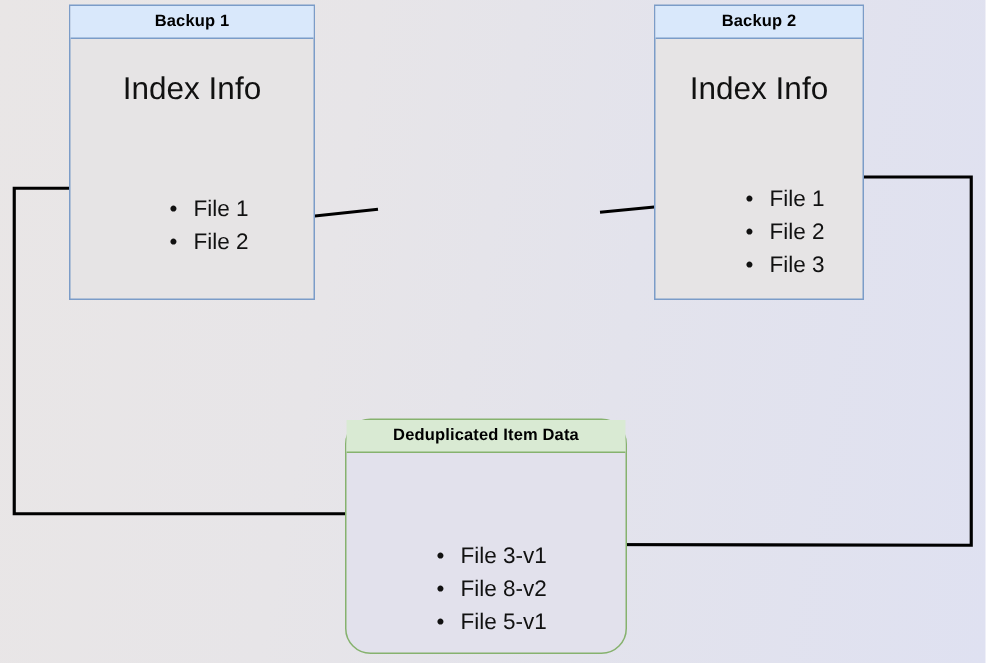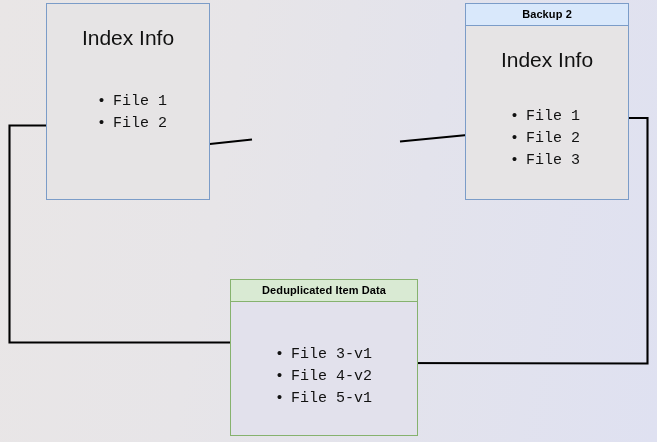--- a/index.html
+++ b/index.html
@@ -27,21 +27,21 @@
     height: 442px;
     pointer-events: none;
   }
   .node {
     position: absolute;
     box-sizing: border-box;
     border: 1.6px solid #7c9dc9;
     background: #e6e4e5;
   }
   .node.blue { border-color: #7b9cc8; }
-  .node.green { border-color: #86b26e; background: #e2e1ec; }
+  .node.green { border-color: #86b26e; background: #e2e1ec; border-radius: 17px; }
   .node-header {
     box-sizing: border-box;
     height: 22px;
     line-height: 20px;
     text-align: center;
     font-size: 11px;
     font-weight: bold;
     color: #000;
     background: #d9e8fb;
     border-bottom: 1.6px solid #7b9cc8;
@@ -59,24 +59,23 @@
     position: absolute;
     left: 0;
     right: 0;
     top: 22px;
     text-align: center;
     font-size: 21px;
     color: #111;
   }
   .filelist {
     position: absolute;
-    margin: 0;
+    margin: 16px;
     padding: 0;
     list-style: none;
-    font-family: Liberation Mono, monospace;
   }
   .filelist li {
     font-size: 15px;
     color: #111;
     line-height: 22px;
     white-space: nowrap;
     position: relative;
     padding-left: 16px;
   }
   .filelist li::before {
@@ -116,46 +115,47 @@
     <g>
       <path d="M91,125.5 L9.5,125.5 L9.5,342.5 L268,342.5" stroke="#000" stroke-width="2.1" fill="none" stroke-linejoin="miter" marker-end="url(#arrowhead)"></path>
     </g>
 
     <g>
       <path d="M563,118 L647.5,118 L647.5,363.5 L382,363" stroke="#000" stroke-width="2.1" fill="none" stroke-linejoin="miter" marker-end="url(#arrowhead)"></path>
     </g>
   </svg>
 
   <div class="node blue" style="left:46px; top:3px; width:164px; height:197px;">
+    <div class="node-header">Backup 1</div>
     <div class="node-body">
       <div class="index-title">Index Info</div>
       <ul class="filelist" style="left:50px; top:87px;">
         <li>File 1</li>
         <li>File 2</li>
       </ul>
     </div>
   </div>
 
-  <div class="node blue" style="left:465px; top:3px; width:164px; height:197px;">
+  <div class="node blue" style="left:436px; top:3px; width:140px; height:197px;">
     <div class="node-header">Backup 2</div>
     <div class="node-body">
       <div class="index-title">Index Info</div>
       <ul class="filelist" style="left:44px; top:80px;">
         <li>File 1</li>
         <li>File 2</li>
         <li>File 3</li>
       </ul>
     </div>
   </div>
 
   <div class="node green" style="left:230px; top:279px; width:188px; height:157px;">
     <div class="node-header">Deduplicated Item Data</div>
     <div class="node-body">
       <ul class="filelist" style="left:44px; top:42px;">
         <li>File 3-v1</li>
-        <li>File 4-v2</li>
+        <li>File 8-v2</li>
         <li>File 5-v1</li>
       </ul>
     </div>
   </div>
 
 
 </div>
 
 </body></html>

